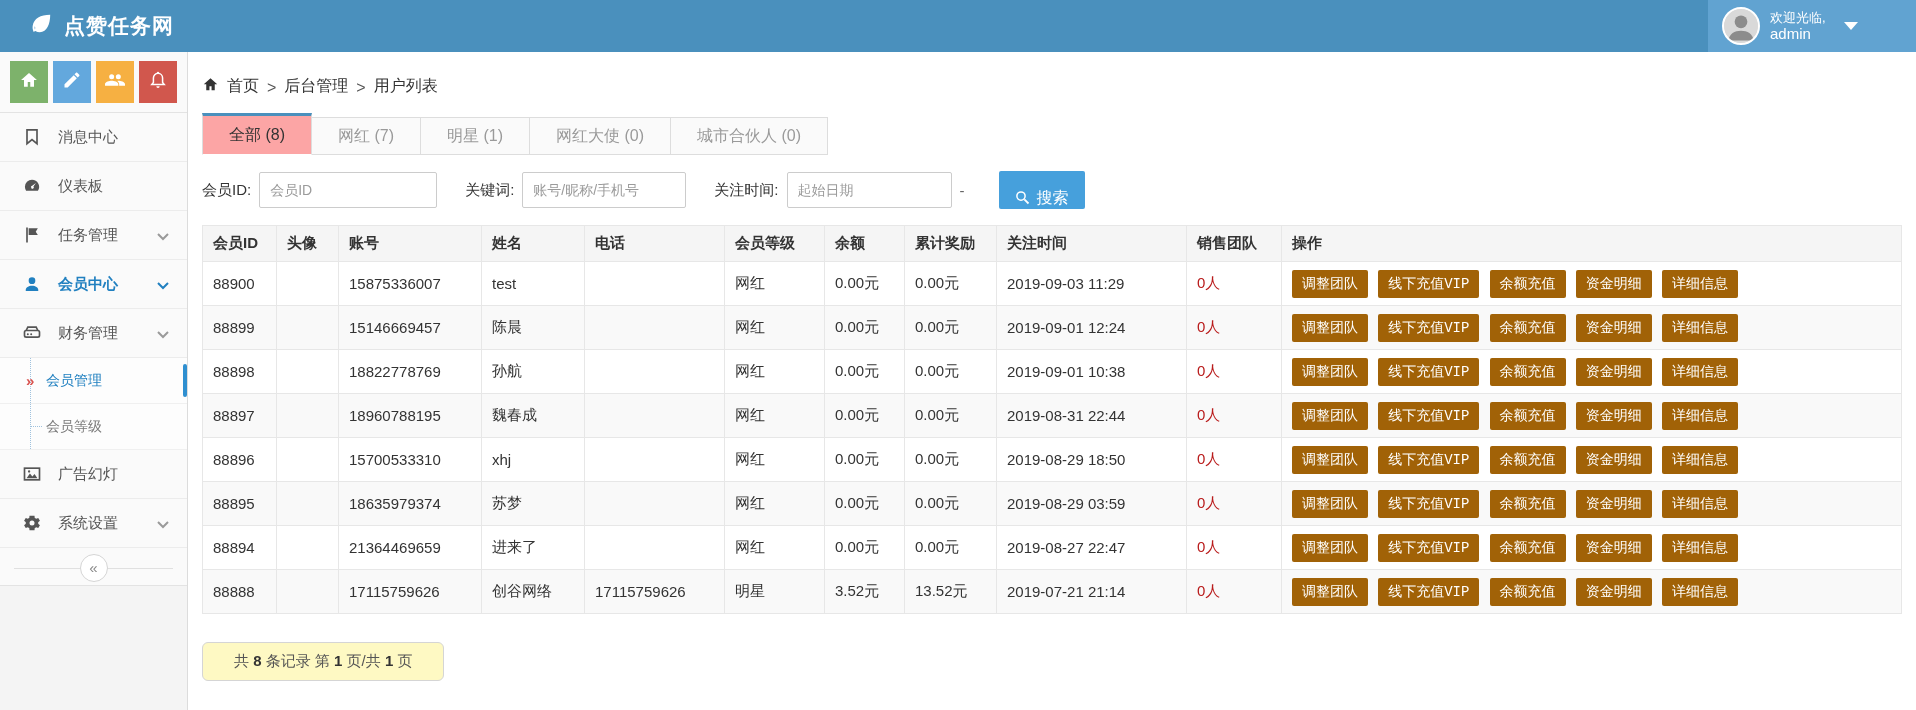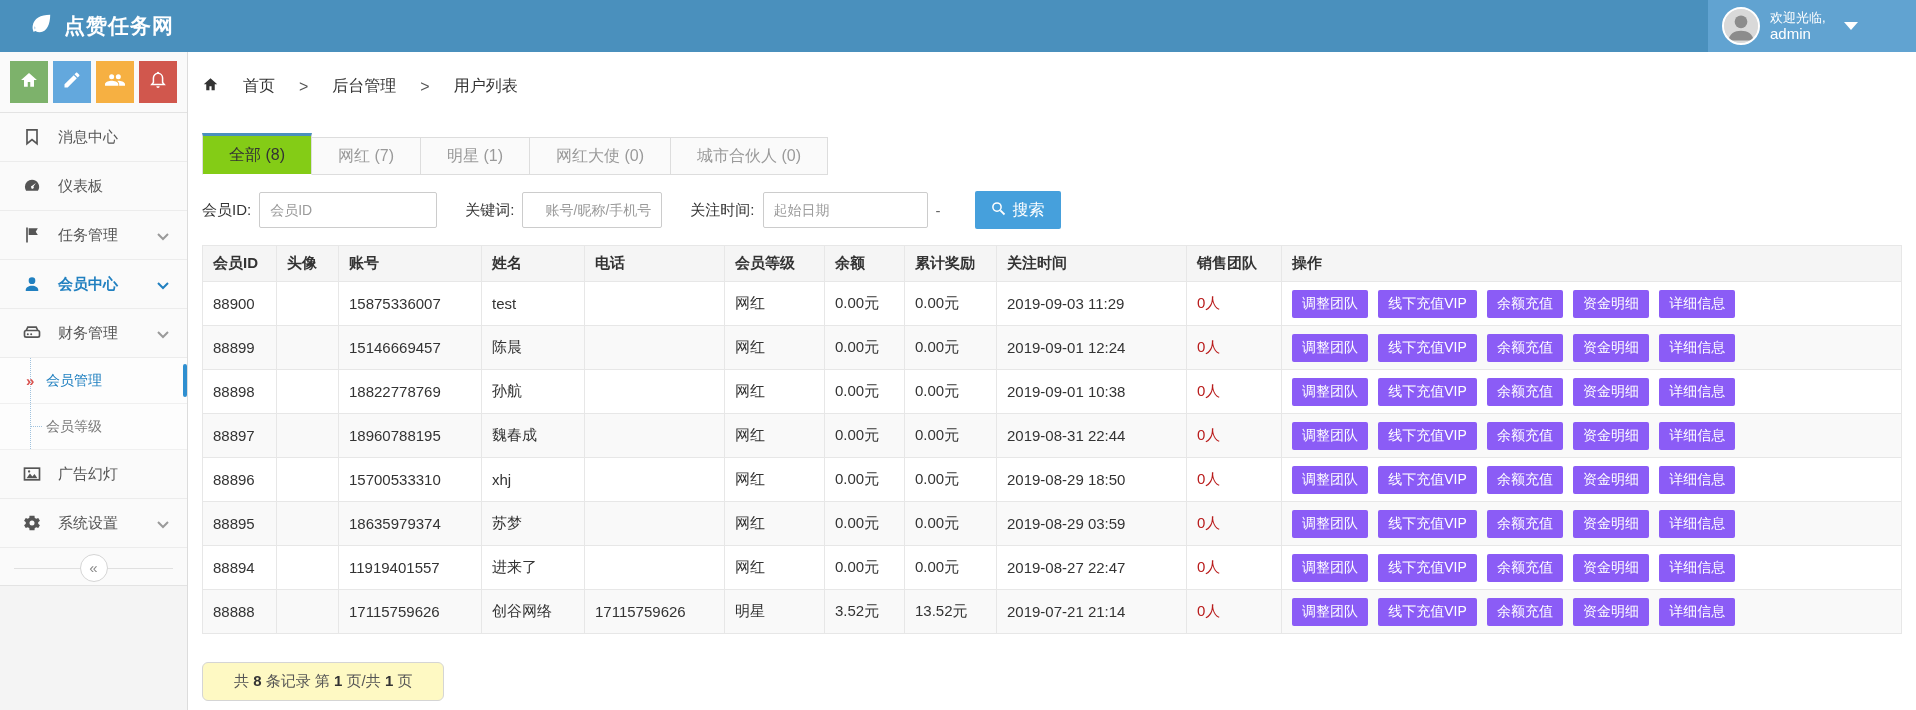--- a/index.html
+++ b/index.html
@@ -55,56 +55,56 @@
 
   .collapse-bar { height:36px; position:relative; display:flex; align-items:center; justify-content:center;
                   border-bottom:1px solid #e3e3e3; margin-top:2px; }
   .collapse-bar::before { content:""; position:absolute; left:14px; right:14px; top:50%; border-top:1px solid #e0e0e0; }
   .collapse-btn { width:28px; height:28px; border-radius:50%; background:#fff; border:1px solid #d5d5d5;
                   color:#8a8a8a; font-size:15px; display:flex; align-items:center; justify-content:center;
                   position:relative; cursor:pointer; }
   .sidebar-filler { flex:1; background:#f4f4f4; }
 
   
-  .breadcrumb { margin-top:24px; display:flex; align-items:center; gap:24px; font-size:16px; color:#333; }
+  .breadcrumb { margin-top:24px; display:flex; align-items:flex-end; gap:8px; font-size:16px; color:#333; }
   .breadcrumb svg { width:17px; height:17px; }
   .crumb-sep { color:#555; }
 
   
   .tabs { margin-top:16px; display:flex; align-items:flex-end; }
   .tab { height:38px; line-height:36px; padding:0 26px; background:#fafafa; border:1px solid #ddd;
          border-left:none; color:#9a9a9a; font-size:16px; cursor:pointer; }
   .tab:first-child { border-left:1px solid #ddd; }
-  .tab.active { background:#84cc16; color:#333; border-top:3px solid #4a90bd; height:42px; line-height:38px;
-                border-bottom:1px solid #fff;margin-top:20px; }
+  .tab.active { background:#fca5a5; color:#333; border-top:3px solid #4a90bd; height:42px; line-height:38px;
+                border-bottom:1px solid #fff; }
 
   
   .filter-row { margin-top:16px; display:flex; align-items:center; font-size:15px; color:#333; }
   .f-label { margin-right:8px; }
   .f-input { height:36px; border:1px solid #ccc; border-radius:2px; padding:0 10px; font-size:14px; color:#333;
              font-family:"Liberation Sans","DejaVu Sans",sans-serif; }
   .f-input::placeholder { color:#9b9b9b; }
-  .w1{width:178px;margin-right:28px;} .w2{width:140px;margin-right:28px;text-align:right;}
+  .w1{width:178px;margin-right:28px;} .w2{width:164px;margin-right:28px;}
   .w3{width:165px;} .w4{width:172px;}
   .f-dash { margin:0 8px; color:#666; }
   .search-btn { margin-left:26px; height:38px; padding:0 16px; background:#46a0dc; color:#fff; border:none;
-                border-radius:2px; font-size:16px; display:flex; align-items:center; gap:7px; cursor:pointer;
+                border-radius:2px; font-size:16px; display:flex; align-items:flex-end; gap:7px; cursor:pointer;
                 font-family:"Liberation Sans","DejaVu Sans",sans-serif; }
   .search-btn svg { width:15px; height:15px; }
 
   
   .user-table { margin-top:16px; width:100%; border-collapse:collapse; table-layout:fixed; }
   .user-table th { background:#f5f5f5; border:1px solid #e7e7e7; font-size:15px; color:#333; text-align:left;
                    padding:8px 0 8px 10px; font-weight:bold; }
   .user-table td { border:1px solid #e7e7e7; font-size:15px; color:#333; height:44px; padding-left:10px; }
   .user-table tbody tr:nth-child(even) { background:#f9f9f9; }
   .team-link { color:#b91c1c; text-decoration:none; cursor:pointer; }
-  .act-btn { display:inline-block; background:#8b5cf6; color:#fff; font-size:14px; padding:5px 10px;
+  .act-btn { display:inline-block; background:#a16207; color:#fff; font-size:14px; padding:5px 10px;
              border:none; border-radius:2px; margin-right:6px; cursor:pointer;
-             font-family:Liberation Sans, sans-serif; }
+             font-family:Liberation Mono, monospace; }
 
   
   .pager { margin-top:28px; display:inline-block; border:1px solid #d5d5d5; border-radius:6px;
            padding:9px 31px; font-size:15px; color:#555; background:#fef9c3; }
   .pager b { color:#333; }
 </style>
 </head>
 <body>
 
 <div class="app">
@@ -428,21 +428,21 @@
                 <button class="act-btn">线下充值VIP</button>
                 <button class="act-btn">余额充值</button>
                 <button class="act-btn">资金明细</button>
                 <button class="act-btn">详细信息</button>
               </td>
             </tr>
 
             <tr>
               <td>88894</td>
               <td></td>
-              <td>11919401557</td>
+              <td>21364469659</td>
               <td>进来了</td>
               <td></td>
               <td>网红</td>
               <td>0.00元</td>
               <td>0.00元</td>
               <td>2019-08-27 22:47</td>
               <td><a class="team-link">0人</a></td>
               <td>
                 <button class="act-btn">调整团队</button>
                 <button class="act-btn">线下充值VIP</button>

